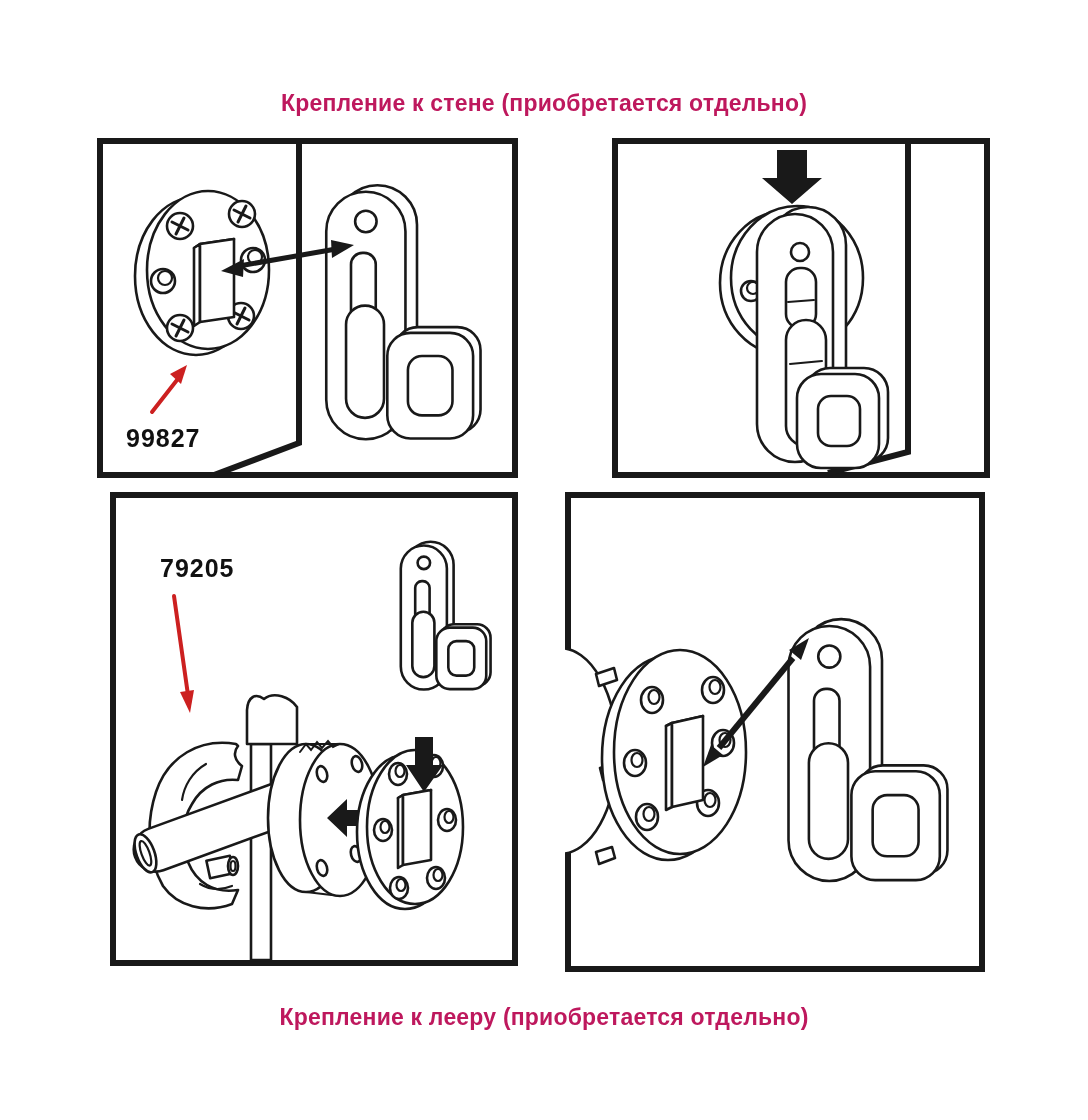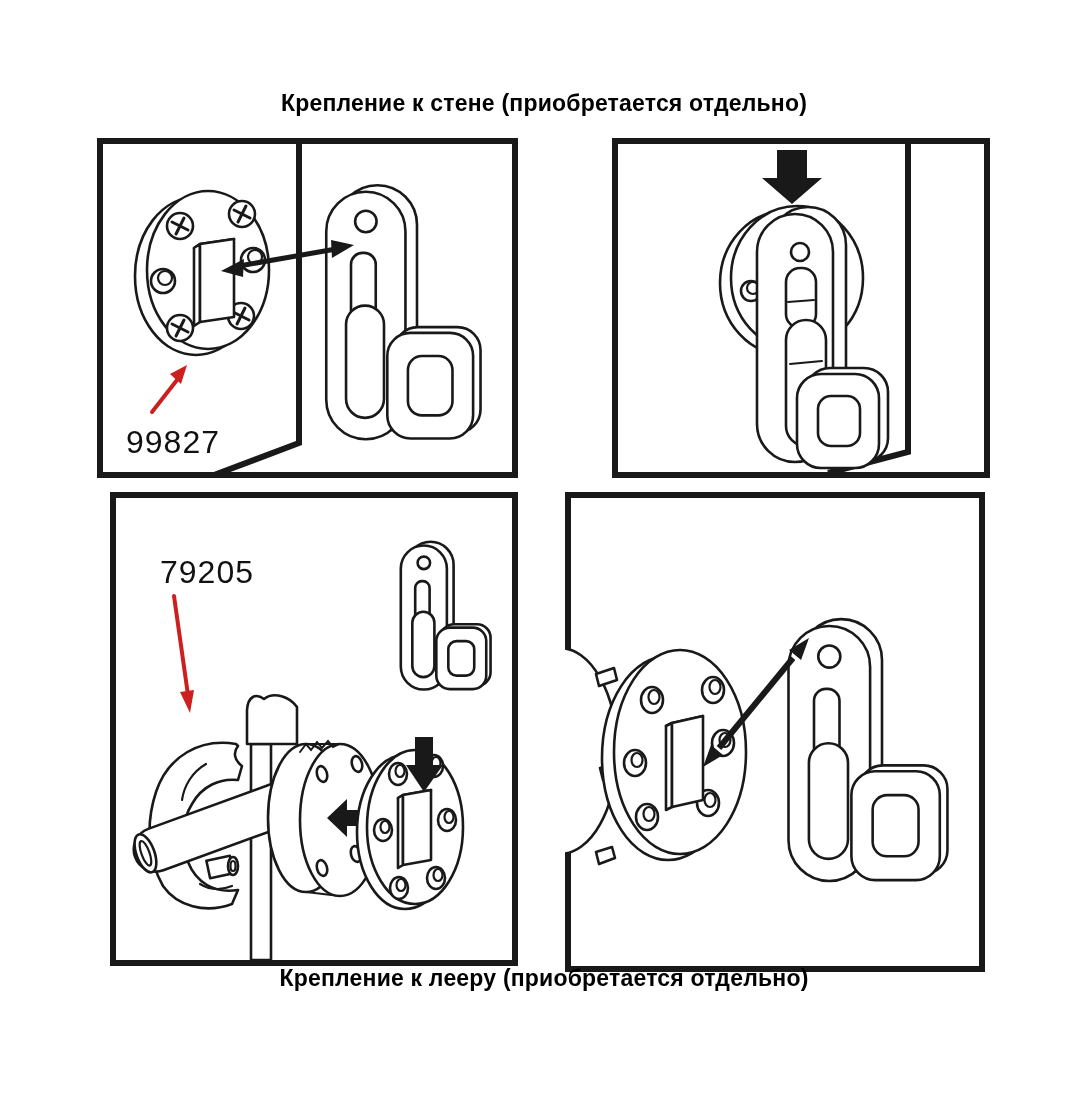--- a/index.html
+++ b/index.html
@@ -1,22 +1,22 @@
 <!DOCTYPE html>
 <html><head>
 <meta charset="utf-8">
 <style>
   html,body{margin:0;padding:0;background:#ffffff;}
   .page{position:relative;width:1088px;height:1120px;background:#ffffff;overflow:hidden;
         font-family:"Liberation Sans","DejaVu Sans",sans-serif;color:#111;}
   .title{position:absolute;left:0;width:100%;text-align:center;font-weight:700;
-         font-size:23px;letter-spacing:.2px;color:#000000;}
+         font-size:23px;letter-spacing:.2px;color:#be185d;}
   .title-top{top:90px;}
-  .title-bottom{top:965px;}
-  .part-label{position:absolute;font-weight:400;font-size:32px;color:#111;letter-spacing:1px;text-align:center;}
+  .title-bottom{top:1004px;}
+  .part-label{position:absolute;font-weight:700;font-size:25px;color:#111;letter-spacing:1px;text-align:center;}
   .label-99827{left:126px;top:424px;}
   .label-99825{left:160px;top:554px;}
   .panel{position:absolute;}
   svg .ln{fill:#ffffff;stroke:#191919;stroke-width:2.6px;stroke-linejoin:round;}
   svg .lnf{fill:none;stroke:#191919;stroke-width:2.2px;stroke-linejoin:round;stroke-linecap:round;}
   svg .thin{fill:none;stroke:#191919;stroke-width:2px;stroke-linecap:round;}
   svg .blk{fill:#191919;stroke:none;}
   svg .frame{fill:none;stroke:#191919;stroke-width:6px;stroke-linejoin:miter;}
   svg .arrowline{fill:none;stroke:#191919;stroke-width:5px;}
   svg .arrowline2{fill:none;stroke:#191919;stroke-width:6px;}

